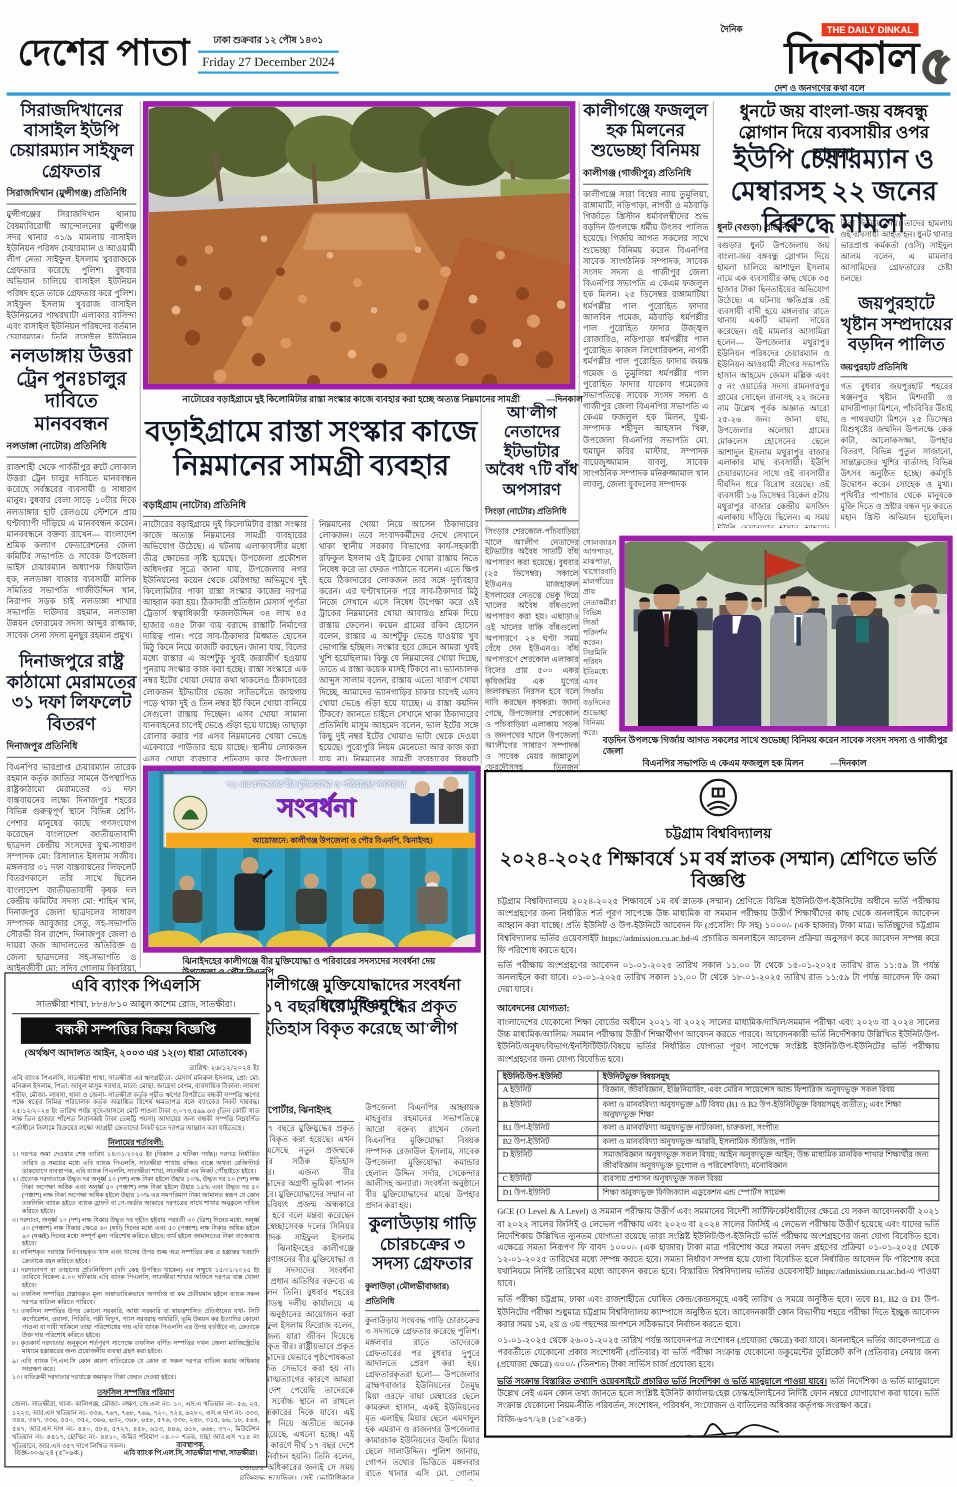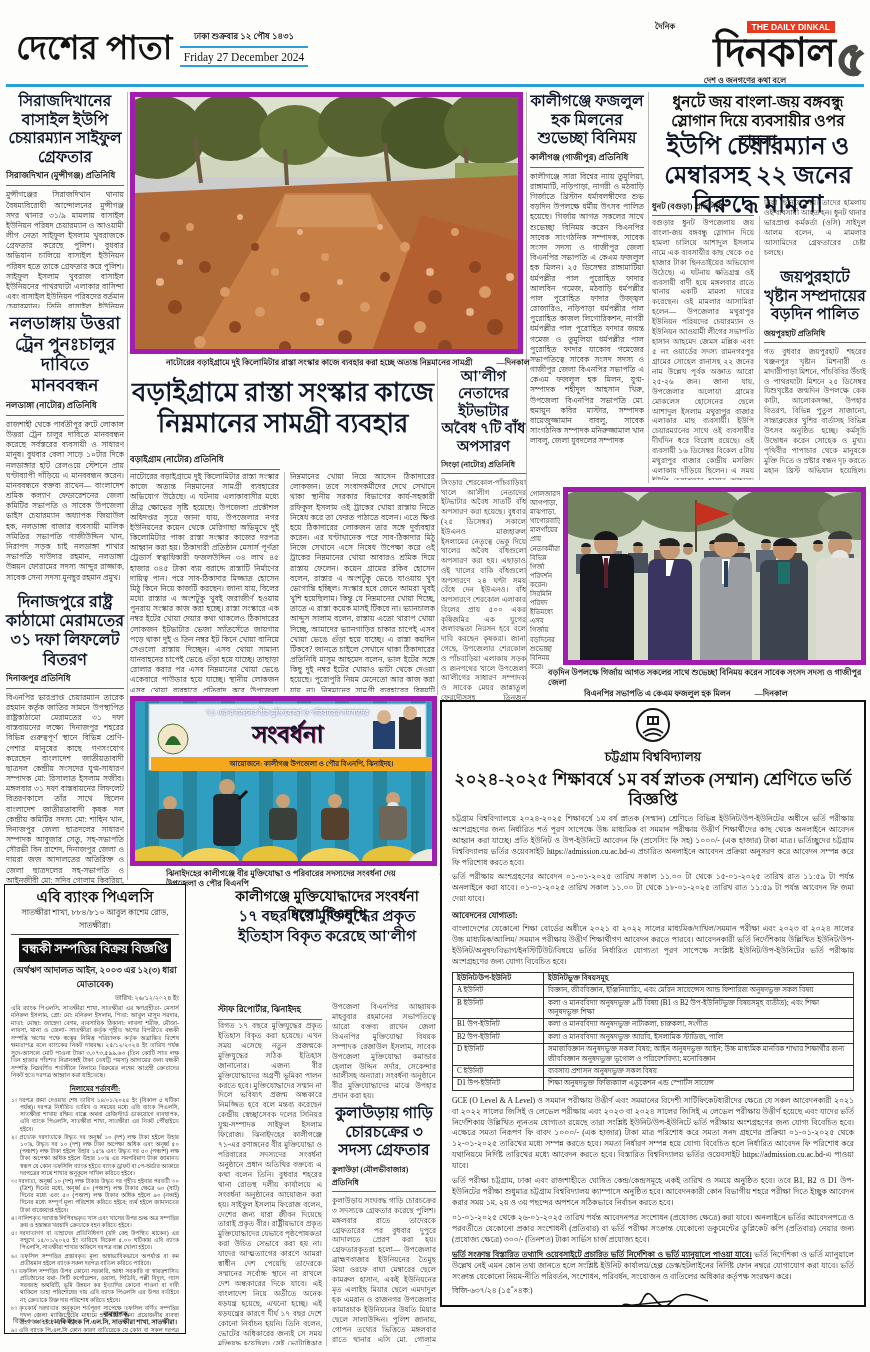--- a/index.html
+++ b/index.html
@@ -38,21 +38,21 @@
   #cu p{font-size:7.7px;line-height:1.42;text-align:justify;margin:0 0 4px 0;}
   #cu .lbl{font-size:8.2px;font-weight:bold;margin:2px 0 2px 0;}
   #cu table{width:100%;border-collapse:collapse;margin:2px 0 5px 0;}
   #cu td{border:1px solid #333;font-size:7.2px;line-height:1.3;padding:1px 4px;vertical-align:top;}
   #cu td.u{width:82px;white-space:nowrap;}
   #cu tr.h td{font-weight:bold;}
   #cu .sig{position:relative;height:96px;margin-top:2px;}
   #cu .sigdate{font-size:17px;font-weight:bold;font-style:italic;transform:rotate(-4deg);display:inline-block;}
   #cu .ref{position:absolute;left:10px;bottom:8px;font-size:7.6px;}
   .banner-l1{color:#fdfdfd;font-size:7.5px;font-weight:bold;text-align:center;text-shadow:0 0 2px #1a3d8f;}
-  .banner-t{color:#0f172a;font-size:23px;font-weight:900;text-align:center;line-height:1.05;text-shadow:1px 1px 0 #a1125c;}
+  .banner-t{color:#6d28d9;font-size:23px;font-weight:900;text-align:center;line-height:1.05;text-shadow:1px 1px 0 #a1125c;}
   .banner-l2{color:#12266e;background:#f6a81c;font-size:7px;font-weight:bold;text-align:center;padding:1px 0;}
 </style>
 </head>
 <body>
 
 <div id="page">
 
   <div class="abs" style="left:16px;top:22px;font-size:33px;font-weight:900;">দেশের পাতা</div>
   <div class="abs" style="left:180px;top:30px;width:128px;text-align:center;">
     <div class="dline" style="font-size:8.5px;font-weight:bold;padding-bottom:2px;">ঢাকা শুক্রবার ১২ পৌষ ১৪৩১</div>
@@ -328,21 +328,21 @@
   <div class="abs hl" style="left:218px;top:906px;width:218px;font-size:15px;line-height:1.35;">১৭ বছর ধরে মুক্তিযুদ্ধের প্রকৃত ইতিহাস বিকৃত করেছে আ'লীগ</div>
   <div class="abs byline" style="left:218px;top:1000px;width:104px;">স্টাফ রিপোর্টার, ঝিনাইদহ</div>
   <div class="abs body" style="left:218px;top:1021px;width:104px;height:324px;font-size:7.4px;">বিগত ১৭ বছরে মুক্তিযুদ্ধের প্রকৃত ইতিহাস বিকৃত করা হয়েছে। এখন সময় এসেছে নতুন প্রজন্মকে মুক্তিযুদ্ধের সঠিক ইতিহাস জানানোর। এজন্য বীর মুক্তিযোদ্ধাদের অগ্রণী ভূমিকা পালন করতে হবে। মুক্তিযোদ্ধাদের সম্মান না দিলে ভবিষ্যৎ প্রজন্ম অন্ধকারে নিমজ্জিত হবে বলে মন্তব্য করেছেন কেন্দ্রীয় স্বেচ্ছাসেবক দলের সিনিয়র যুগ্ম-সম্পাদক সাইফুল ইসলাম ফিরোজ। ঝিনাইদহের কালীগঞ্জে ৭১-এর রণাঙ্গনের বীর মুক্তিযোদ্ধা ও পরিবারের সদস্যদের সংবর্ধনা অনুষ্ঠানে প্রধান অতিথির বক্তব্যে এ কথা বলেন তিনি। বুধবার শহরের থানা রোডস্থ দলীয় কার্যালয়ে এ সংবর্ধনা অনুষ্ঠানের আয়োজন করা হয়। সাইফুল ইসলাম ফিরোজ বলেন, দেশের জন্য যারা জীবন দিয়েছে তারাই প্রকৃত বীর। রাষ্ট্রীয়ভাবে প্রকৃত মুক্তিযোদ্ধাদের যেভাবে পৃষ্ঠপোষকতা করা উচিত সেভাবে করা হয় না। যাদের আত্মত্যাগের কারণে আমরা স্বাধীন দেশ পেয়েছি তাদেরকে সম্মানের সর্বোচ্চ স্থানে না রাখলে দেশ অন্ধকারের দিকে যাবে। এই বাংলাদেশ নিয়ে অতীতে অনেক ষড়যন্ত্র হয়েছে, এখনো হচ্ছে। এই ষড়যন্ত্রের কারণে দীর্ঘ ১৭ বছর দেশে কোনো নির্বাচন হয়নি। তিনি বলেন, ভোটের অধিকারের জন্যই সে সময় মুক্তিযুদ্ধ হয়েছিল। সেই ভোটাধিকার কেড়ে নিয়েছিল পতিত হাসিনা সরকার। সংবর্ধনা অনুষ্ঠানে কালীগঞ্জ</div>
   <div class="abs" style="left:332px;top:1002px;width:104px;">
     <div class="body" style="height:98px;font-size:7.4px;">উপজেলা বিএনপির আহ্বায়ক মাহবুবার রহমানের সভাপতিত্বে আরো বক্তব্য রাখেন জেলা বিএনপির মুক্তিযোদ্ধা বিষয়ক সম্পাদক রেজাউল ইসলাম, সাবেক উপজেলা মুক্তিযোদ্ধা কমান্ডার হেলাল উদ্দিন সর্দার, সেকেন্দার আলীসহ অন্যারা। সংবর্ধনা অনুষ্ঠানে বীর মুক্তিযোদ্ধাদের মাঝে উপহার প্রদান করা হয়।</div>
     <div class="hl" style="font-size:15.5px;margin-top:4px;">কুলাউড়ায় গাড়ি চোরচক্রের ৩ সদস্য গ্রেফতার</div>
     <div class="byline" style="font-size:7.6px;">কুলাউড়া (মৌলভীবাজার) প্রতিনিধি</div>
     <div class="body" style="height:150px;font-size:7.4px;">কুলাউড়ায় সংঘবদ্ধ গাড়ি চোরচক্রের ৩ সদস্যকে গ্রেফতার করেছে পুলিশ। মঙ্গলবার রাতে তাদেরকে গ্রেফতারের পর বুধবার দুপুরে আদালতে প্রেরণ করা হয়। গ্রেফতারকৃতরা হলো— উপজেলার ব্রাহ্মণবাজার ইউনিয়নের তৈমুছ মিয়া ওরফে বাঘা মেম্বারের ছেলে কামরুল হাসান, একই ইউনিয়নের মৃত এলাইছ মিয়ার ছেলে এমদাদুল হক এমরান ও রাজনগর উপজেলার কামারচাক ইউনিয়নের উষতি মিয়ার ছেলে সালাউদ্দিন। পুলিশ জানায়, গোপন তথ্যের ভিত্তিতে মঙ্গলবার রাতে থানার এসি মো. গোলাম অপছায়ের নেতৃত্বে এসআই আমির উদ্দিন ও হাবিবুর রহমান সঙ্গীয় ফোর্সসহ উপজেলার ব্রাহ্মণবাজার ইউনিয়ন এলাকায় এক বিশেষ অভিযান পরিচালনা করা হয়।</div>
   </div>
 
-  <div class="abs" id="bank" style="left:4px;top:884px;width:182px;height:450px;">
+  <div class="abs" id="bank" style="left:4px;top:884px;width:239px;height:450px;">
     <div class="bname">এবি ব্যাংক পিএলসি</div>
     <div class="bbranch">সাতক্ষীরা শাখা, ৮৮৪/৮১০ আবুল কাশেম রোড, সাতক্ষীরা।</div>
     <div class="btitle">বন্ধকী সম্পত্তির বিক্রয় বিজ্ঞপ্তি</div>
     <div class="blaw">(অর্থঋণ আদালত আইন, ২০০৩ এর ১২(৩) ধারা মোতাবেক)</div>
     <div class="bdate">তারিখ: ২৬/১২/২০২৪ ইং</div>
     <div class="bp">এবি ব্যাংক পিএলসি, সাতক্ষীরা শাখা, সাতক্ষীরা এর ঋণগ্রহীতা- মেসার্স মনিরুল ইসলাম, প্রো: মো: মনিরুল ইসলাম, পিতা: আবুল মাসুম সরদার, মাতা: মোছা: জাহেদা বেগম, ব্যবসায়িক ঠিকানা: লাবসা শরীফ, মৌজা- লাবসা, থানা ও জেলা- সাতক্ষীরা কর্তৃক গৃহীত ঋণের বিপরীতে বন্ধকী সম্পত্তি ঋণের পক্ষে স্বত্বের নিমিত্ত পরিচালক কর্তৃক অত্রাঙ্কিত বিশেষ ক্ষমতাপত্র বলে ব্যাংকের নিকট দায়বদ্ধ। ২৫/১২/২০২৪ ইং তারিখ পর্যন্ত সুদে-আসলে মোট পাওনা টাকা ৩,০৭৩,৫৯৯.৬৩ (তিন কোটি সাত লক্ষ তিন হাজার পাঁচশত নিরানব্বই টাকা তেষট্টি পয়সা) আদায়ের জন্য বন্ধকী সম্পত্তি নিম্নবর্ণিত শর্তাধীনে নিলামে বিক্রয়ের লক্ষ্যে আগ্রহী ক্রেতাদের নিকট হতে দরপত্র আহ্বান করা যাইতেছে।</div>
     <div class="bsec">নিলামের শর্তাবলী:</div>
     <div>
       <div class="term">১। দরপত্র জমা দেওয়ার শেষ তারিখ ১৪/০১/২০২৫ ইং (বিকাল ৫ ঘটিকা পর্যন্ত)। দরপত্র নির্ধারিত তারিখ ও সময়ের মধ্যে এবি ব্যাংক পিএলসি, সাতক্ষীরা শাখায় রক্ষিত বাক্সে অথবা রেজিস্টার্ড ডাকযোগে ব্যবস্থাপক, এবি ব্যাংক পিএলসি, সাতক্ষীরা শাখা, সাতক্ষীরা এর নিকট পৌঁছাইতে হইবে।</div>
       <div class="term">২। প্রত্যেক দরদাতাকে উদ্ধৃত দর অনূর্ধ্ব ১০ (দশ) লক্ষ টাকা হইলে উহার ১০%, উদ্ধৃত দর ১০ (দশ) লক্ষ টাকা অপেক্ষা অধিক এবং অনূর্ধ্ব ৫০ (পঞ্চাশ) লক্ষ টাকা হইলে উহার ১৫% এবং উদ্ধৃত দর ৫০ (পঞ্চাশ) লক্ষ টাকা অপেক্ষা অধিক হইলে উহার ১০% এর সমপরিমাণ টাকা জামানত স্বরূপ যে কোন তফসিলি ব্যাংক হইতে ব্যাংক ড্রাফট বা পে-অর্ডার আকারে দরপত্রের সাথে শাখার অনুকূলে দাখিল করিতে হইবে।</div>

